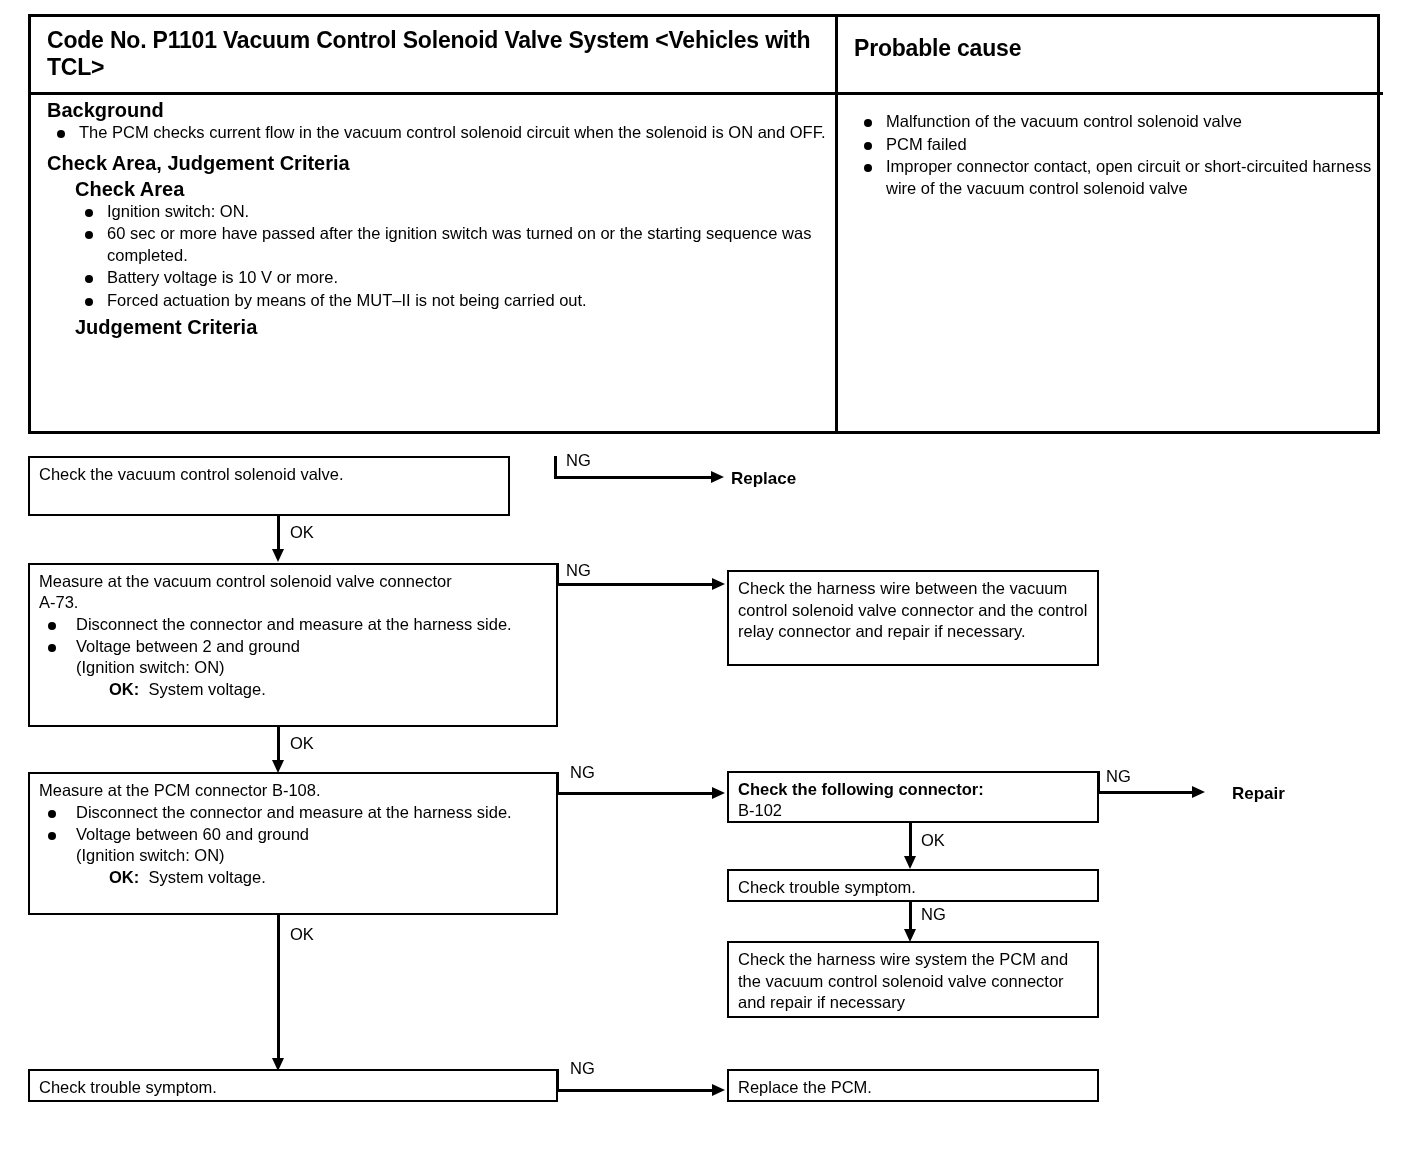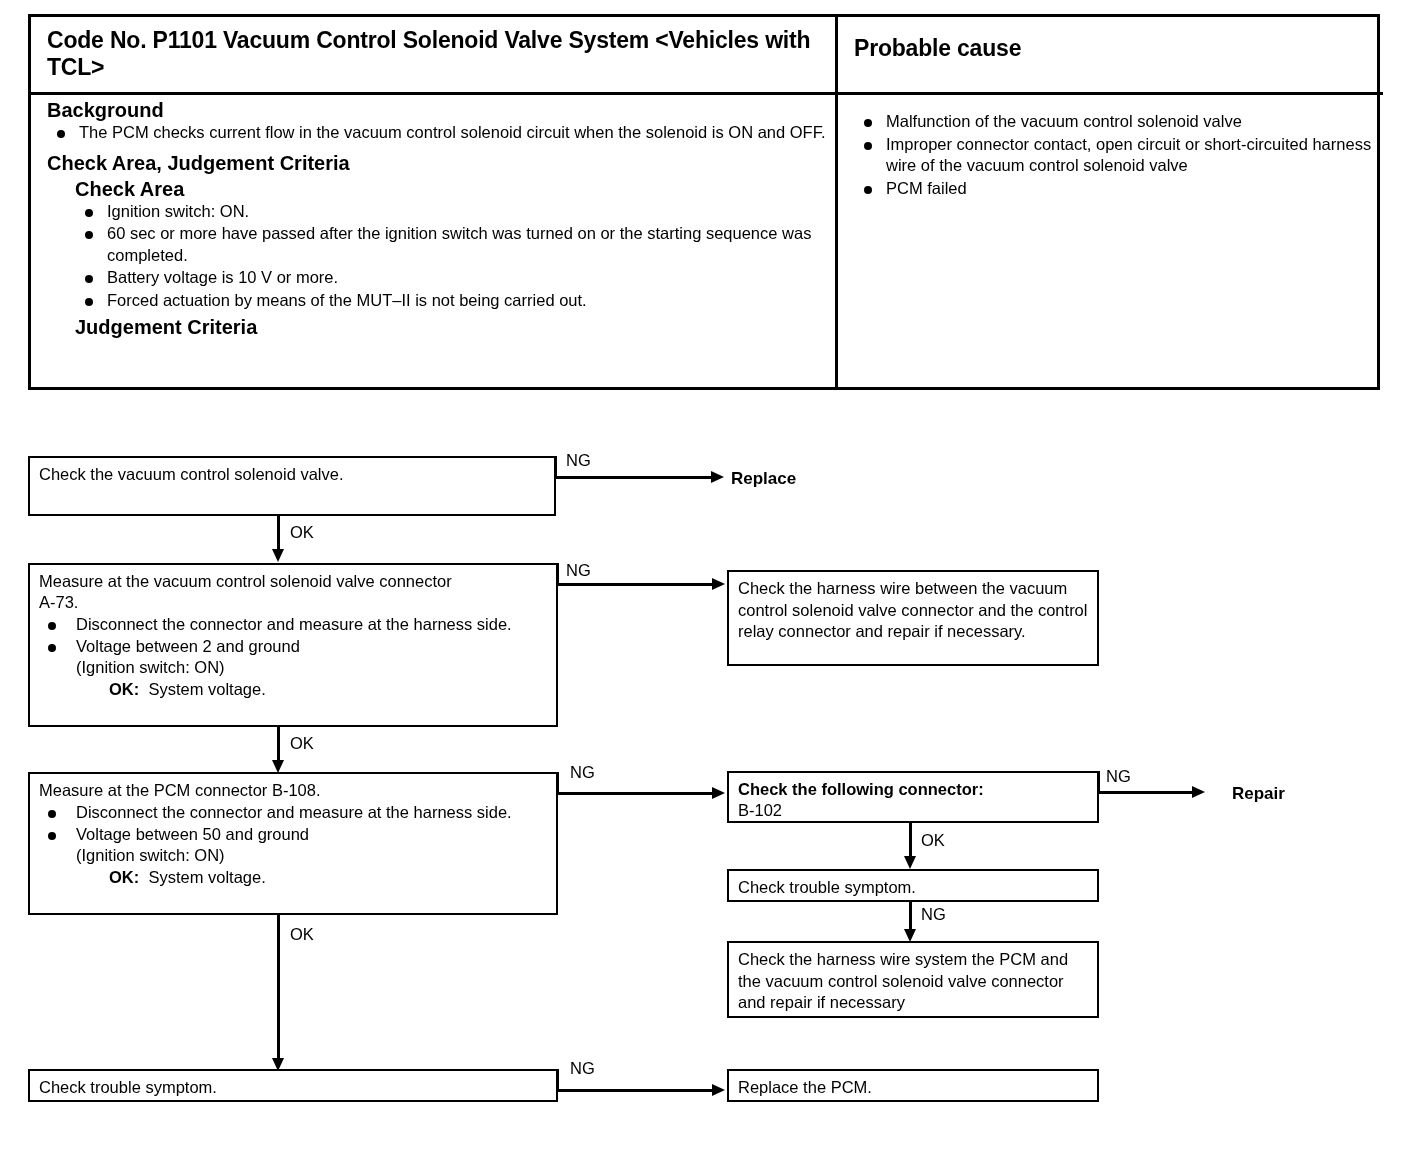--- a/index.html
+++ b/index.html
@@ -5,21 +5,21 @@
   html,body{margin:0;padding:0;background:#ffffff;}
   body{
     width:1408px;height:1168px;position:relative;
     font-family:"Liberation Sans","DejaVu Sans",sans-serif;
     color:#000000;
     -webkit-font-smoothing:none;
   }
 
   
   #top-table{
-    position:absolute;left:28px;top:14px;width:1352px;height:376px;
+    position:absolute;left:28px;top:14px;width:1352px;height:420px;
     border:3px solid #000;box-sizing:border-box;
   }
   #col-divider{
     position:absolute;left:804px;top:0;width:3px;height:100%;background:#000;
   }
   #header-rule-left{
     position:absolute;left:0;top:75px;width:804px;height:3px;background:#000;
   }
   #header-rule-right{
     position:absolute;left:804px;top:75px;width:548px;height:3px;background:#000;
@@ -129,31 +129,31 @@
     </ul>
 
     <div class="sec-head indent">Judgement Criteria</div>
 
   </div>
 
   <div style="position:absolute;left:807px;top:78px;width:545px;">
     <div class="body-right">
       <ul class="bl">
         <li><span>Malfunction of the vacuum control solenoid valve</span></li>
+        <li><span>PCM failed</span></li>
         <li><span class="just">Improper connector contact, open circuit or short-circuited harness wire of the vacuum control solenoid valve</span></li>
-        <li><span>PCM failed</span></li>
       </ul>
     </div>
   </div>
 
 </div>
 
 <div id="flow">
 
-  <div class="fbox" style="left:28px;top:456px;width:528px;height:60px;">
+  <div class="fbox" style="left:28px;top:456px;width:482px;height:60px;">
     <div class="t1">Check the vacuum control solenoid valve.</div>
   </div>
 
   <div class="vline" style="left:554px;top:456px;height:22px;"></div>
   <div class="hline" style="left:554px;top:476px;width:160px;"></div>
   <div class="arrow-r" style="left:711px;top:471px;"></div>
   <div class="lbl" style="left:566px;top:452px;">NG</div>
   <div class="term" style="left:731px;top:469px;">Replace</div>
 
   <div class="vline" style="left:277px;top:516px;height:38px;"></div>
@@ -184,21 +184,21 @@
 
   <div class="vline" style="left:277px;top:727px;height:38px;"></div>
   <div class="arrow-d" style="left:272px;top:760px;"></div>
   <div class="lbl" style="left:290px;top:735px;">OK</div>
 
   <div class="fbox" style="left:28px;top:772px;width:530px;height:143px;">
     <div class="t1">Measure at the PCM connector B-108.</div>
     <ul class="fl">
       <li><span>Disconnect the connector and measure at the harness side.</span></li>
       <li>
-        <span>Voltage between 50 and ground</span>
+        <span>Voltage between 60 and ground</span>
         <span class="sub">(Ignition switch: ON)</span>
         <span class="sub"><b>OK:</b>&nbsp;&nbsp;<span>System voltage.</span></span>
       </li>
     </ul>
   </div>
 
   <div class="vline" style="left:556px;top:772px;height:22px;"></div>
   <div class="hline" style="left:556px;top:792px;width:158px;"></div>
   <div class="arrow-r" style="left:712px;top:787px;"></div>
   <div class="lbl" style="left:570px;top:764px;">NG</div>

